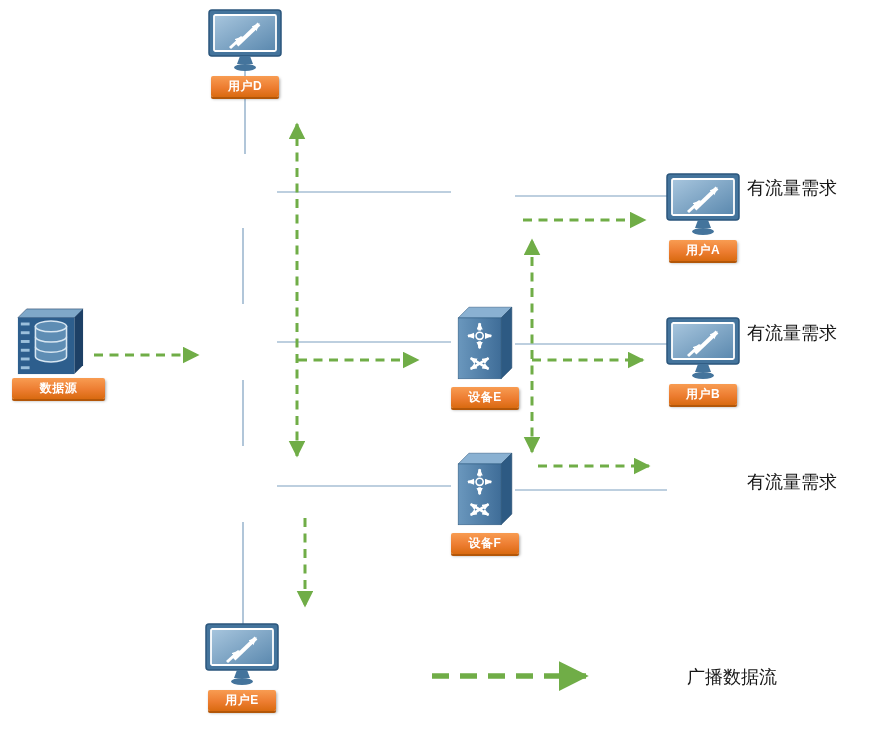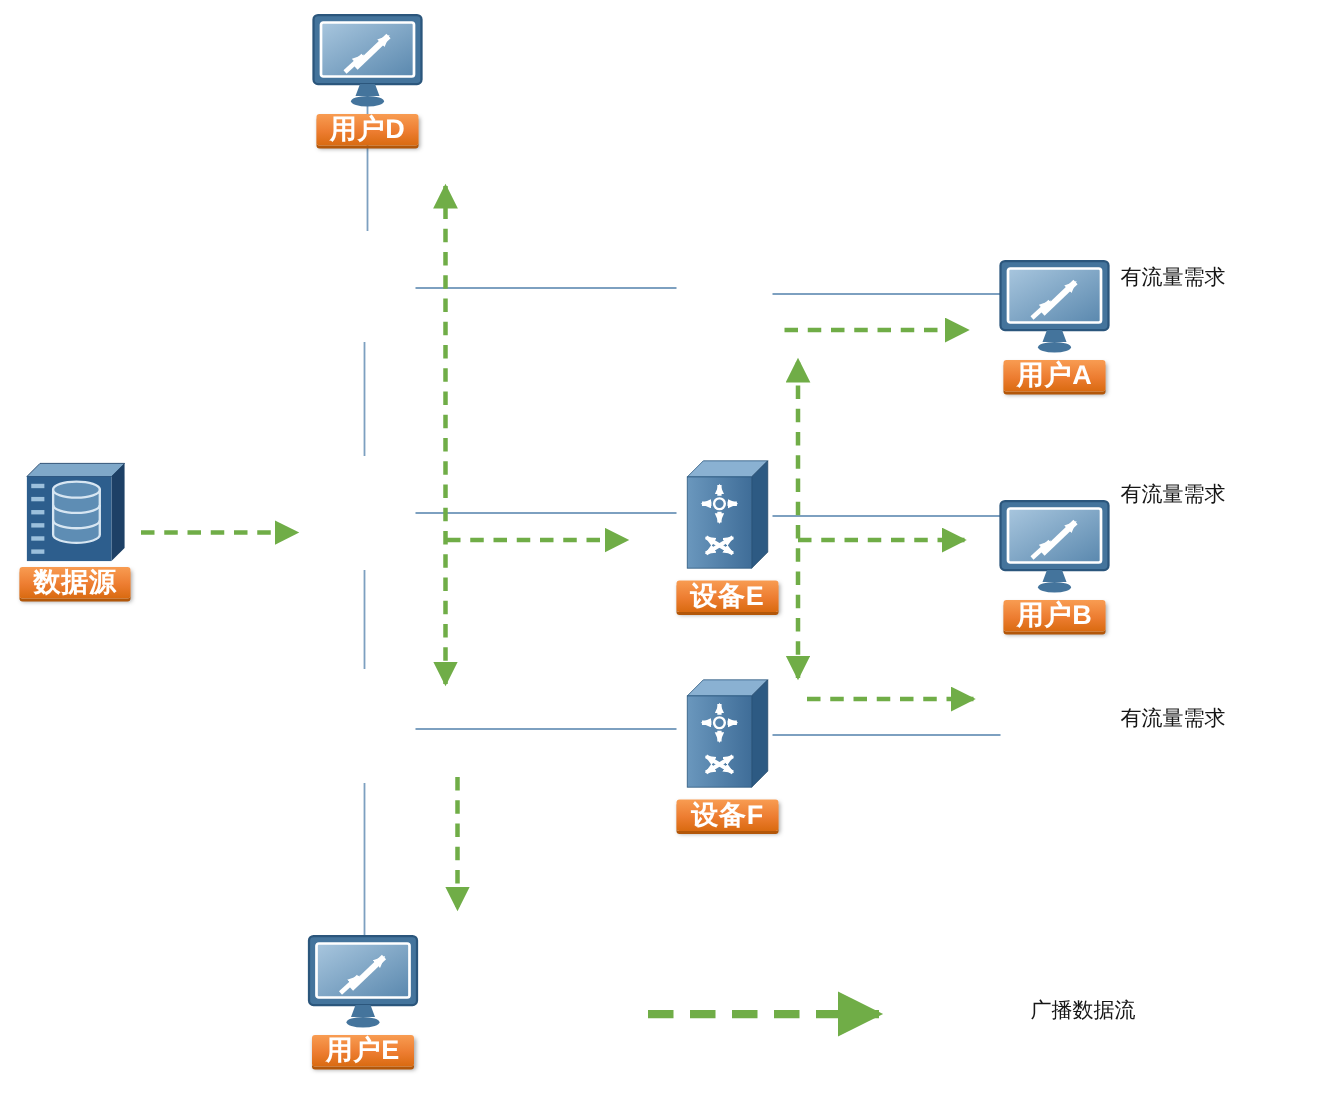--- a/index.html
+++ b/index.html
@@ -10,27 +10,27 @@
   #defs-svg{position:absolute;width:0;height:0;}
   #links,#flows{position:absolute;left:0;top:0;pointer-events:none;}
   #links path{stroke:var(--link-blue,#7da0c0);stroke-width:1.2;fill:none;}
   #flows path{stroke:var(--flow-green,#70ad47);stroke-width:3;fill:none;stroke-dasharray:9 6.5;}
   #flows path.thick{stroke-width:5.5;stroke-dasharray:17 11;}
   .node{position:absolute;width:76px;text-align:center;z-index:2;}
   .node svg{display:block;margin:0 auto;}
   .plate{
     width:68px;height:21px;line-height:21px;margin:2px auto 0;
     background:linear-gradient(180deg,#f89c52 0%,var(--label-orange,#ed7d31) 55%,#d96a10 100%);
-    color:#fff;font-weight:bold;font-size:18px;text-align:center;border-radius:2px;
+    color:#fff;font-weight:bold;font-size:12px;text-align:center;border-radius:2px;
     box-shadow:0 2px 0 var(--label-orange-dark,#b35709),1px 2px 3px rgba(0,0,0,.35);
     letter-spacing:.5px;
   }
-  .node.wide .plate{width:74px;}
+  .node.wide .plate{width:93px;}
   .annotation{
-    position:absolute;font-family:"Liberation Serif",serif;font-size:14px;color:#161616;
+    position:absolute;font-family:"Liberation Serif",serif;font-size:18px;color:#161616;
     white-space:nowrap;z-index:3;
   }
 </style>
 </head>
 <body>
 
 <div id="canvas">
 
   <svg id="defs-svg" aria-hidden="true">
     <defs>
@@ -138,21 +138,21 @@
   </div>
 
 
   <div class="node" style="left:447px;top:301px">
     <svg width="68" height="84" viewBox="0 0 76 88">
         <use href="#sym-switch"></use>
       </svg>
     <div class="plate">设备E</div>
   </div>
 
-  <div class="node" style="left:665px;top:332px">
+  <div class="node" style="left:665px;top:316px">
     <svg width="76" height="66" viewBox="0 0 76 66">
         <use href="#sym-monitor"></use>
       </svg>
     <div class="plate">用户B</div>
   </div>
 
 
   <div class="node" style="left:447px;top:447px">
     <svg width="68" height="84" viewBox="0 0 76 88">
         <use href="#sym-switch"></use>

